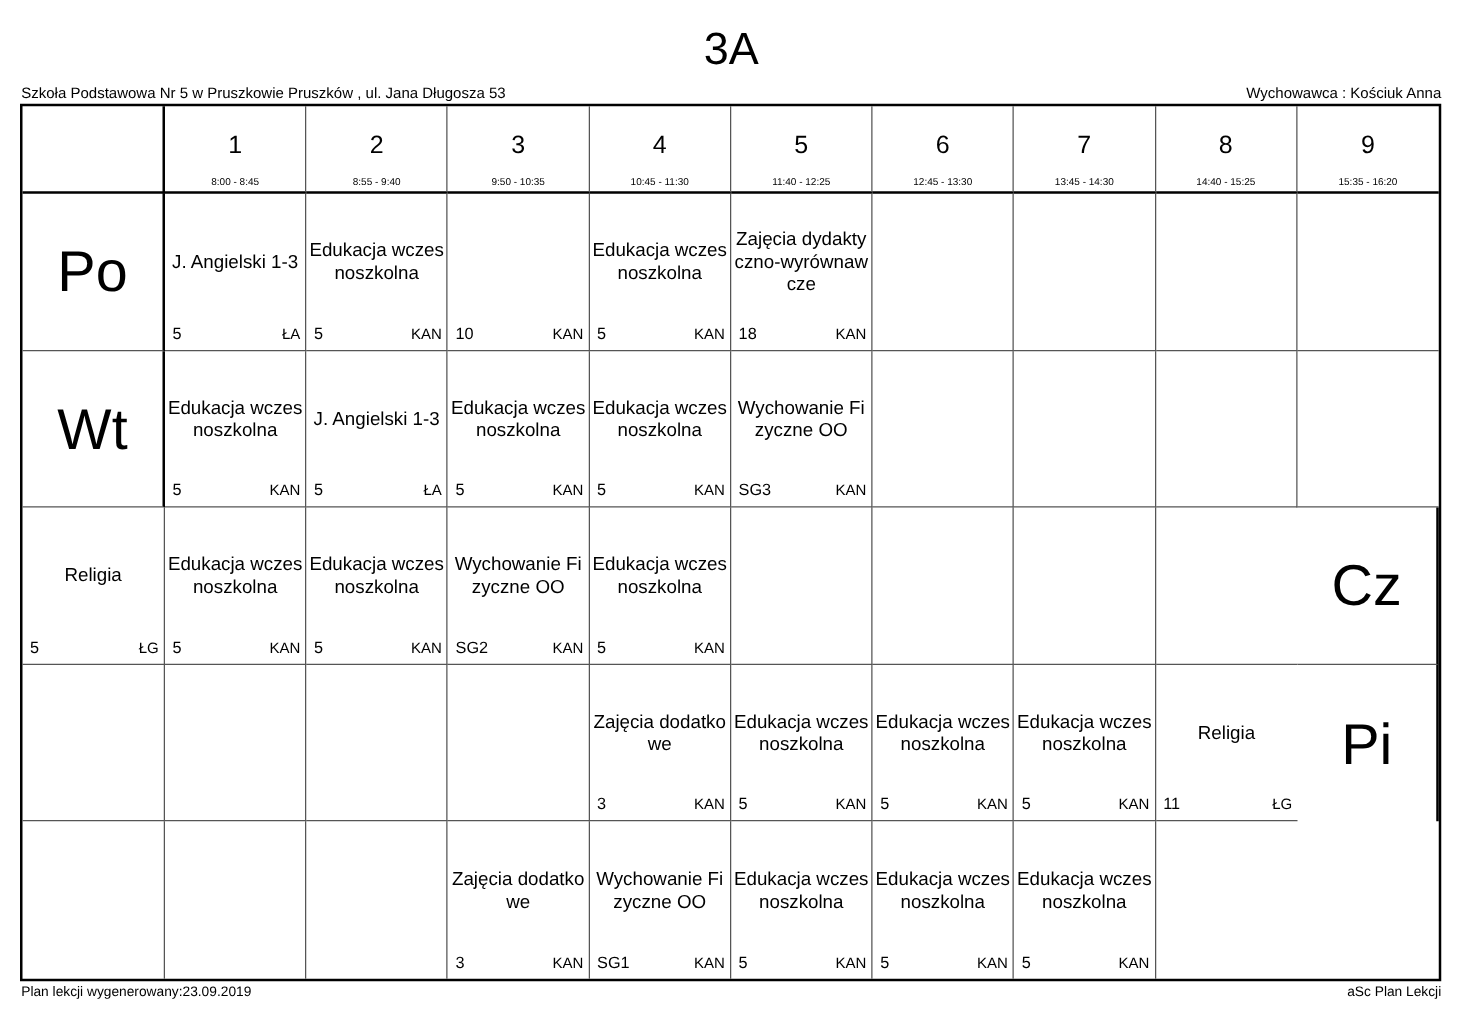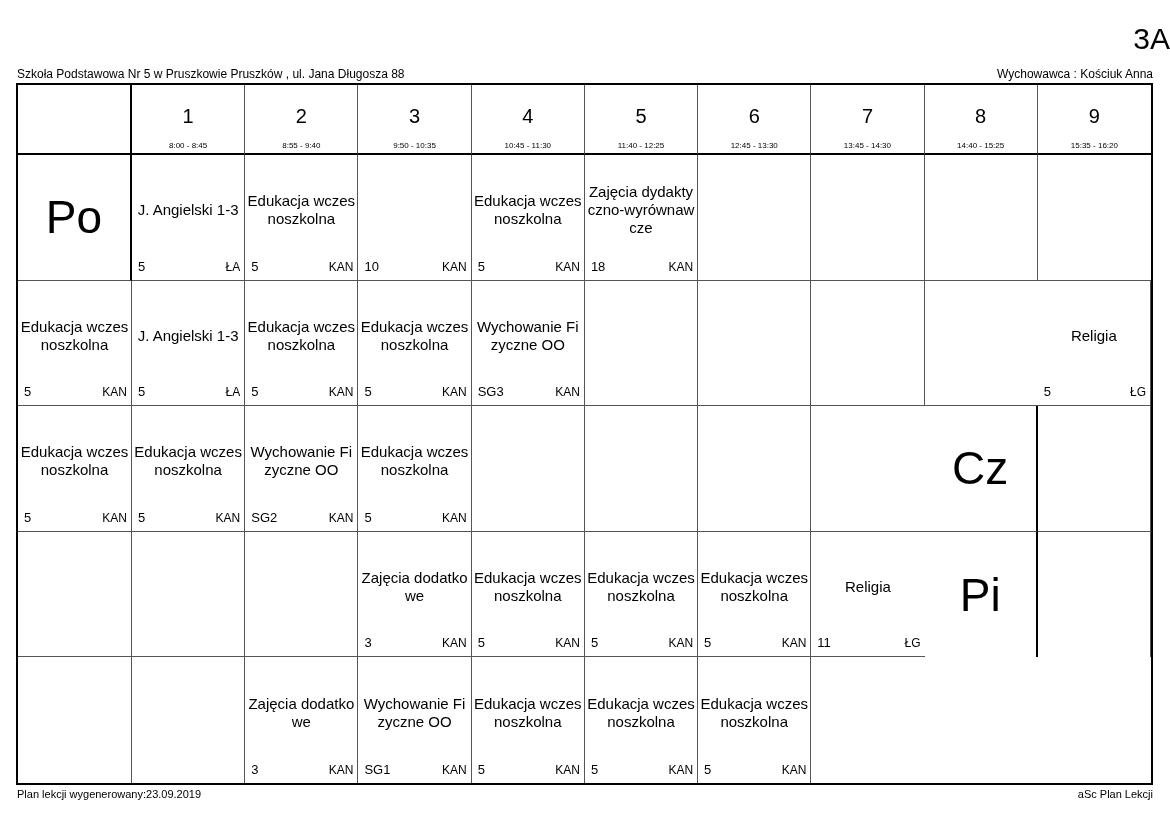--- a/index.html
+++ b/index.html
@@ -1,19 +1,19 @@
 <!DOCTYPE html>
 <html><head>
 <meta charset="utf-8">
 <style>
   html, body { margin:0; padding:0; background:#ffffff; }
   body { width:1170px; height:827px; position:relative; overflow:hidden;
          font-family:"Liberation Sans", sans-serif; color:#000; }
-  .title { position:absolute; left:0; right:0; top:14px; text-align:right;
-           font-size:30px; line-height:50px; }
+  .title { position:absolute; left:0; right:0; top:14px; text-align:center;
+           font-size:36px; line-height:50px; }
   .school { position:absolute; left:17px; top:67px; font-size:12px; line-height:14px; }
   .teacher { position:absolute; right:17px; top:67px; font-size:12px; line-height:14px; }
   .grid { position:absolute; left:16px; top:83px; width:1137px; height:702px;
           border:2px solid #000; box-sizing:border-box; display:grid;
           grid-template-columns:114px repeat(9, 1fr);
           grid-template-rows:70px repeat(5, 1fr); }
   .cell { border-right:1px solid #555; border-bottom:1px solid #555; position:relative;
           box-sizing:border-box; }
   .cell.lastcol { border-right:none; }
   .cell.lastrow { border-bottom:none; }
@@ -28,21 +28,21 @@
           font-size:15px; line-height:18px; word-break:break-all; }
   .room { position:absolute; left:6px; bottom:6px; font-size:13px; }
   .tch { position:absolute; right:4px; bottom:6px; font-size:12px; }
   .footer-left { position:absolute; left:17px; top:788px; font-size:11px; }
   .footer-right { position:absolute; right:17px; top:788px; font-size:11px; }
 </style>
 </head>
 <body>
 
 <div class="title">3A</div>
-<div class="school">Szkoła Podstawowa Nr 5 w Pruszkowie Pruszków , ul. Jana Długosza 88</div>
+<div class="school">Szkoła Podstawowa Nr 5 w Pruszkowie Pruszków , ul. Jana Długosza 53</div>
 <div class="teacher">Wychowawca : Kościuk Anna</div>
 
 <div class="grid" id="grid">
     <div class="cell headrow daycol"></div>
     <div class="cell headrow">
       <div class="pnum">1</div>
       <div class="ptime">8:00 - 8:45</div>
     </div>
     <div class="cell headrow">
       <div class="pnum">2</div>
@@ -100,20 +100,23 @@
     </div>
     <div class="cell">
       <div class="subj">Zajęcia dydaktyczno-wyrównawcze</div>
       <div class="room">18</div>
       <div class="tch">KAN</div>
     </div>
     <div class="cell"></div>
     <div class="cell"></div>
     <div class="cell"></div>
     <div class="cell lastcol"></div>
+    <div class="cell daycol">
+      <div class="day">Wt</div>
+    </div>
     <div class="cell">
       <div class="subj">Edukacja wczesnoszkolna</div>
       <div class="room">5</div>
       <div class="tch">KAN</div>
     </div>
     <div class="cell">
       <div class="subj">J. Angielski 1-3</div>
       <div class="room">5</div>
       <div class="tch">ŁA</div>
     </div>

